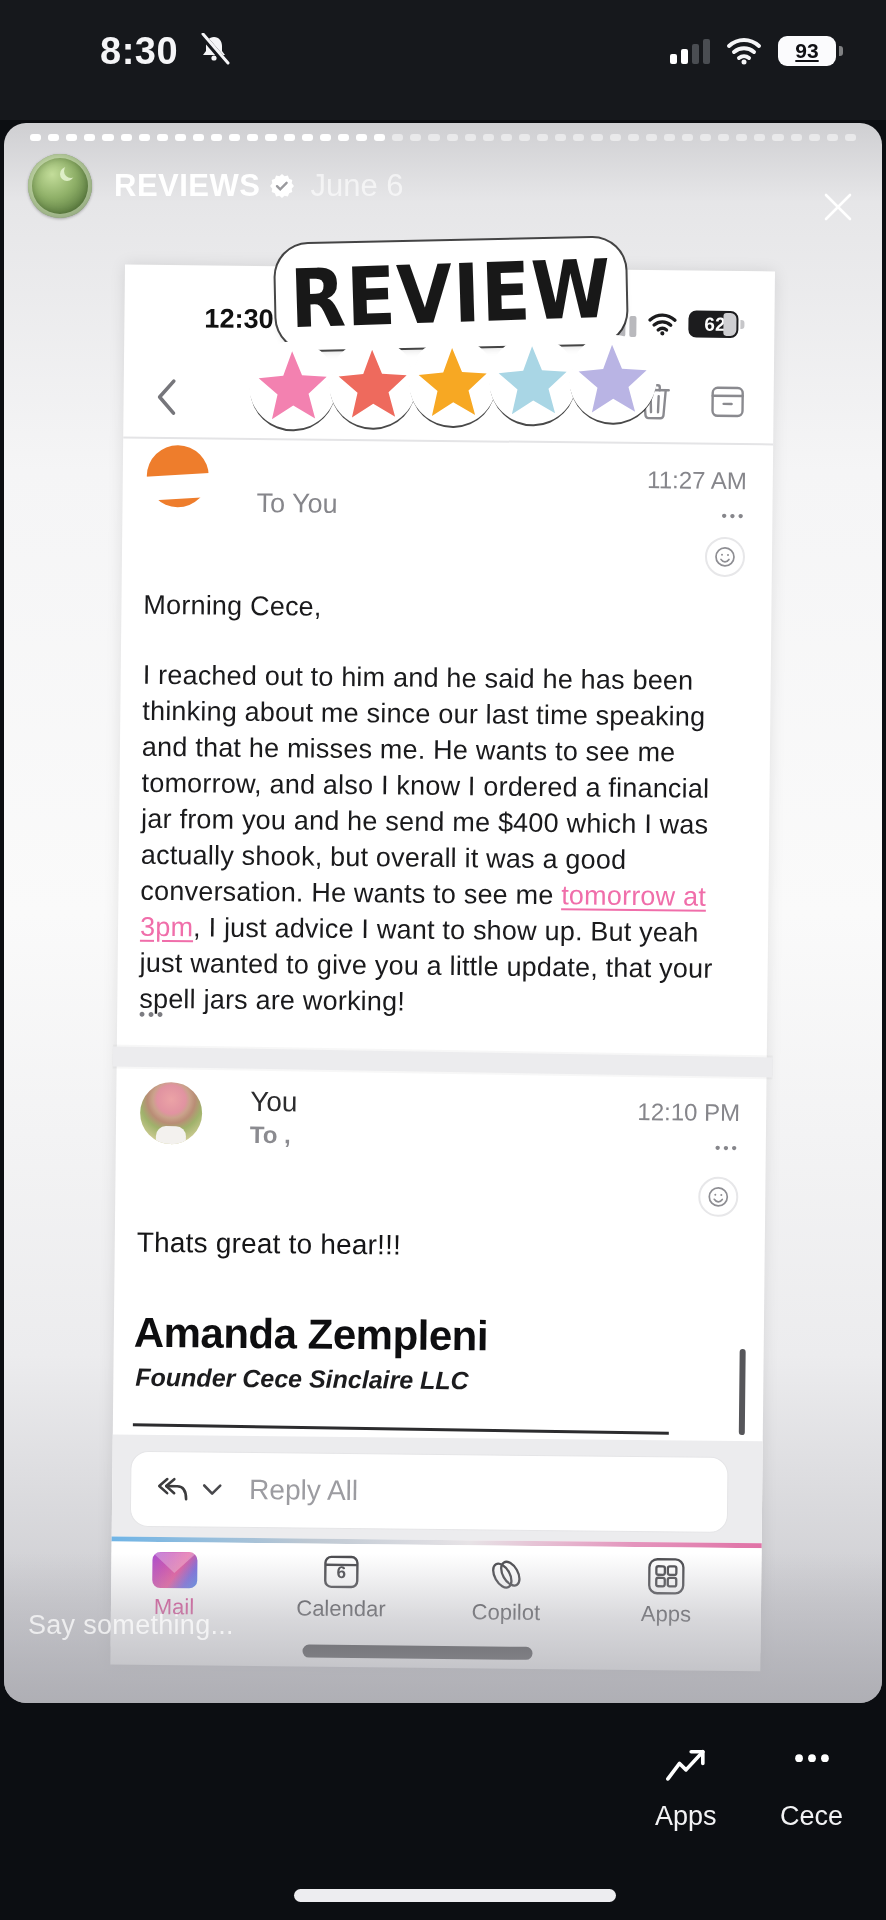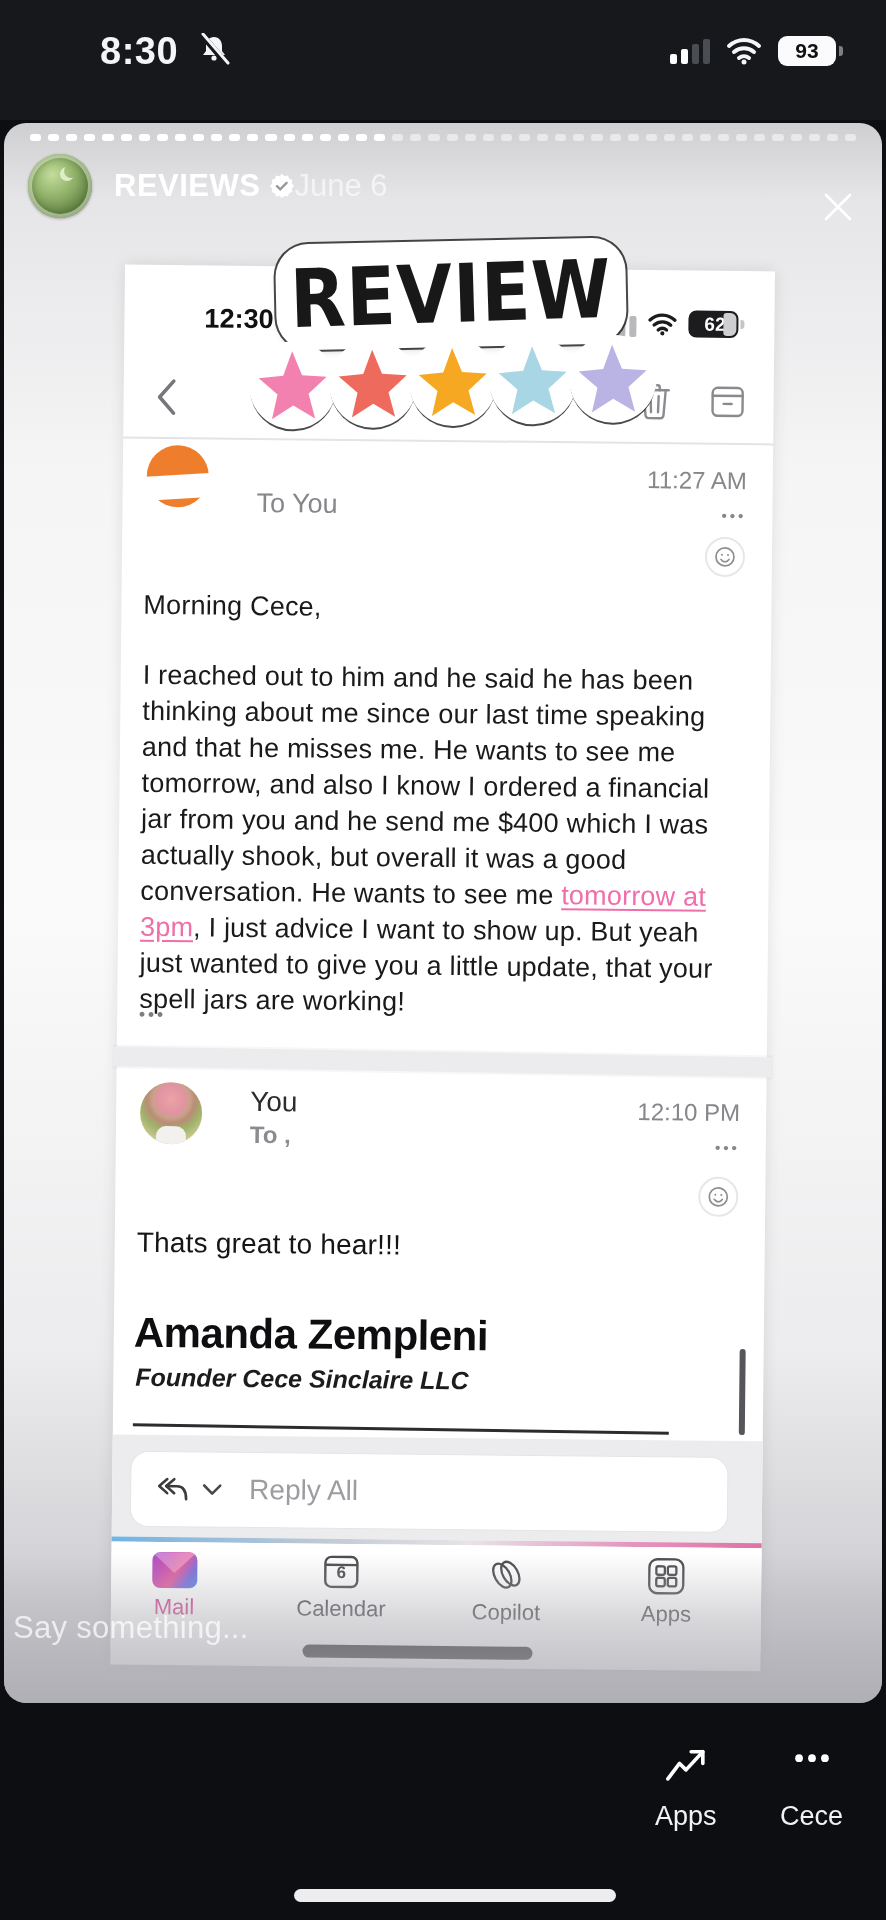--- a/index.html
+++ b/index.html
@@ -8,39 +8,39 @@
   #root { position:relative; width:886px; height:1920px; overflow:hidden; background:#0c0e12; margin:0 auto; }
 
   
   .top-status { position:absolute; left:0; top:0; width:886px; height:120px; background:#16181c; }
   .ts-time { position:absolute; left:100px; top:30px; font-size:38px; font-weight:700; color:#f5f5f7; letter-spacing:.5px; }
   .ts-bell { position:absolute; left:198px; top:33px; }
   .ts-right { position:absolute; right:50px; top:36px; display:flex; align-items:center; gap:16px; }
   .sigbars { display:flex; align-items:flex-end; gap:4px; height:26px; }
   .sigbars i { display:block; width:7px; border-radius:2px; }
   .batt { position:relative; width:58px; height:30px; background:#fbfbfd; border-radius:9px; display:flex; align-items:center; justify-content:center; }
-  .batt span { font-size:21px; font-weight:800; color:#101014; }
+  .batt span { font-size:21px; font-weight:800; color:#101014;text-decoration:underline; }
   .batt:after { content:""; position:absolute; right:-7px; top:10px; width:4px; height:10px; background:rgba(255,255,255,.45); border-radius:0 3px 3px 0; }
 
   
   .story { position:absolute; left:4px; top:123px; width:878px; height:1580px; border-radius:22px; overflow:hidden;
            background:linear-gradient(180deg,#cfcfd2 0%,#e6e6e8 5%,#f5f5f6 22%,#fafafa 50%,#ececee 78%,#cfcfd3 93%,#bfbfc4 100%); }
   .progress { position:absolute; left:26px; right:26px; top:11px; display:flex; gap:7px; z-index:7; }
   .progress i { flex:1; height:7px; border-radius:3px; background:#fff; }
   .progress i.dim { background:rgba(255,255,255,.5); }
 
   .story-header { position:absolute; left:0; top:28px; width:100%; height:70px; display:flex; align-items:center; z-index:7; }
   .avatar-seal { width:64px; height:64px; margin-left:24px; border-radius:50%; flex:none;
       background:radial-gradient(circle at 38% 32%, #c3dd9a 0%, #8fb068 40%, #5f8043 72%, #48632f 100%);
       box-shadow:inset 0 0 0 4px rgba(225,240,205,.55), inset 0 0 12px rgba(20,40,10,.6), 0 1px 3px rgba(0,0,0,.3); position:relative; }
   .avatar-seal:after { content:""; position:absolute; right:14px; top:10px; width:14px; height:14px; border-radius:50%;
       box-shadow:-4px 3px 0 0 rgba(230,245,210,.85); }
   .story-title { margin-left:22px; font-size:31px; font-weight:700; color:#fff; letter-spacing:.5px; }
   .vbadge { margin-left:10px; flex:none; }
-  .story-date { font-size:31px; color:rgba(255,255,255,.62); }
+  .story-date { margin-left:16px; font-size:31px; color:rgba(255,255,255,.62); }
   .story-close { position:absolute; right:22px; top:34px; width:44px; height:44px; display:flex; align-items:center; justify-content:center; }
 
   
   .shot { position:absolute; left:125px; top:268px; width:650px; height:1400px; background:#fff; z-index:2;
           transform:rotate(0.6deg); transform-origin:50% 0; box-shadow:0 0 16px rgba(0,0,0,.10); }
   .shot-status { position:absolute; left:0; top:36px; width:100%; height:40px; }
   .ss-time { position:absolute; left:80px; top:2px; font-size:27px; font-weight:700; color:#111; }
   .ss-bell { position:absolute; left:158px; top:5px; }
   .ss-right { position:absolute; left:472px; top:4px; display:flex; align-items:center; gap:11px; }
   .sigbars.dark i.on { background:#1c1c1e; } .sigbars.dark i.off { background:#b9b9bd; }
@@ -112,21 +112,21 @@
       letter-spacing:1px; transform:scaleY(1.12) rotate(-.6deg); white-space:nowrap; }
   .stk-stars { position:absolute; left:0; top:94px; width:400px; display:flex; justify-content:center; }
   .star-wrap { position:relative; width:80px; height:96px; flex:none; }
   .star-wrap:before { content:""; position:absolute; left:-2px; top:2px; width:84px; height:84px; background:#fff; border-radius:50%;
       box-shadow:0 0 0 2px #fff, 0 3px 0 1px rgba(28,28,28,.8); }
   .star-wrap svg { position:absolute; left:3px; top:8px; }
 
   
   .bottom-scrim { position:absolute; left:0; bottom:0; width:100%; height:150px; z-index:6;
       background:linear-gradient(180deg, rgba(190,190,196,0) 0%, rgba(182,182,188,.55) 45%, rgba(172,172,178,.85) 100%); }
-  .say { position:absolute; left:9px; top:1487px; z-index:7; font-size:31px; color:rgba(255,255,255,.72); letter-spacing:.3px; }
+  .say { position:absolute; left:24px; top:1487px; z-index:7; font-size:27px; color:rgba(255,255,255,.72); letter-spacing:.3px; }
 
   
   .bottom-nav { position:absolute; left:0; top:1703px; width:886px; height:217px; background:#0c0e12; }
   .bn-item { position:absolute; display:flex; flex-direction:column; align-items:center; gap:14px; }
   .bn-item .bl { font-size:27px; color:#f2f2f4; }
   .home-ind { position:absolute; left:294px; top:186px; width:322px; height:13px; background:#ededf0; border-radius:7px; }
 
   svg { display:block; }
 </style>
 </head>

